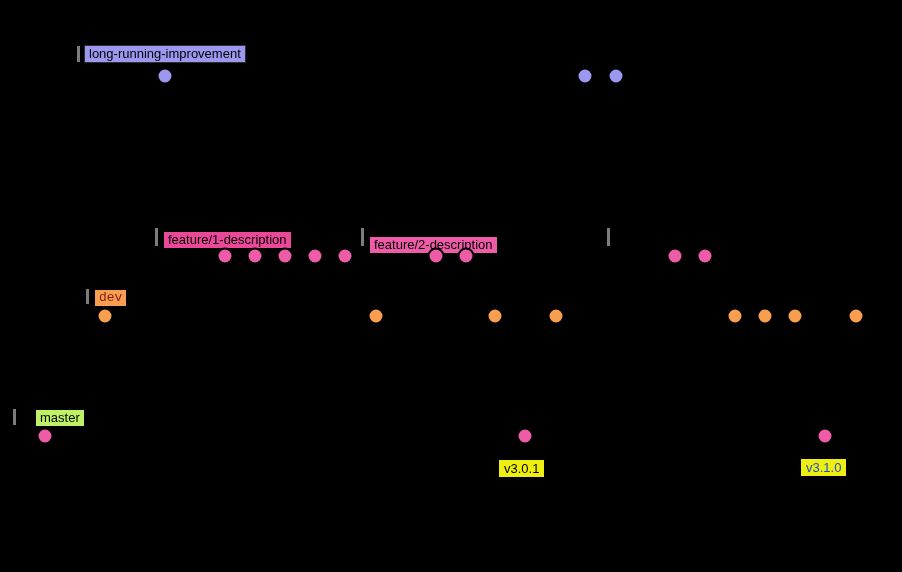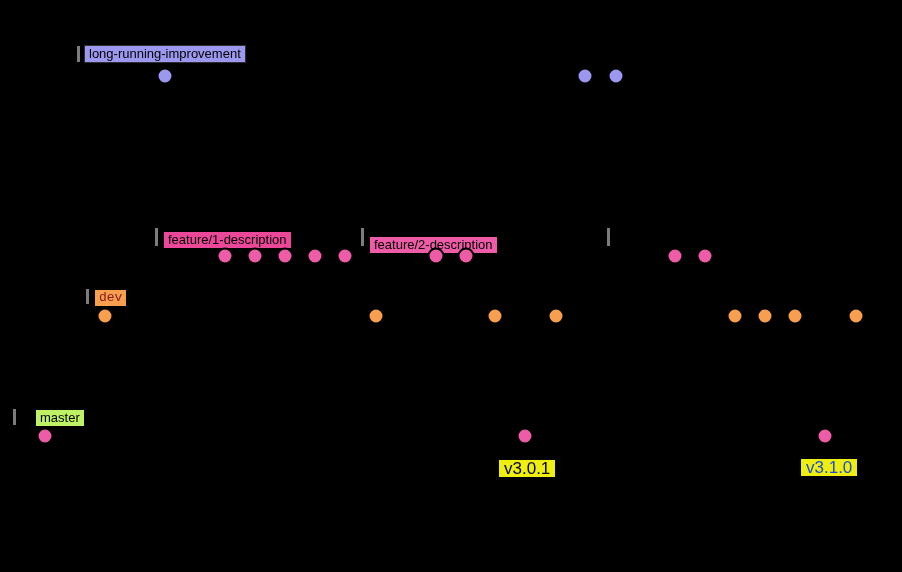--- a/index.html
+++ b/index.html
@@ -39,21 +39,21 @@
     position: absolute;
     width: 17px;
     height: 17px;
     border-radius: 50%;
     border: 2px solid #000000;
     box-sizing: border-box;
     transform: translate(-50%, -50%);
   }
   .tag-label {
     position: absolute;
-    font-size: 17px;
+    font-size: 13px;
     line-height: 15px;
     padding: 1px 5px;
     color: #000000;
     border: 2px solid #000000;
     white-space: nowrap;
     box-sizing: border-box;
   }
 </style>
 </head>
 <body>

